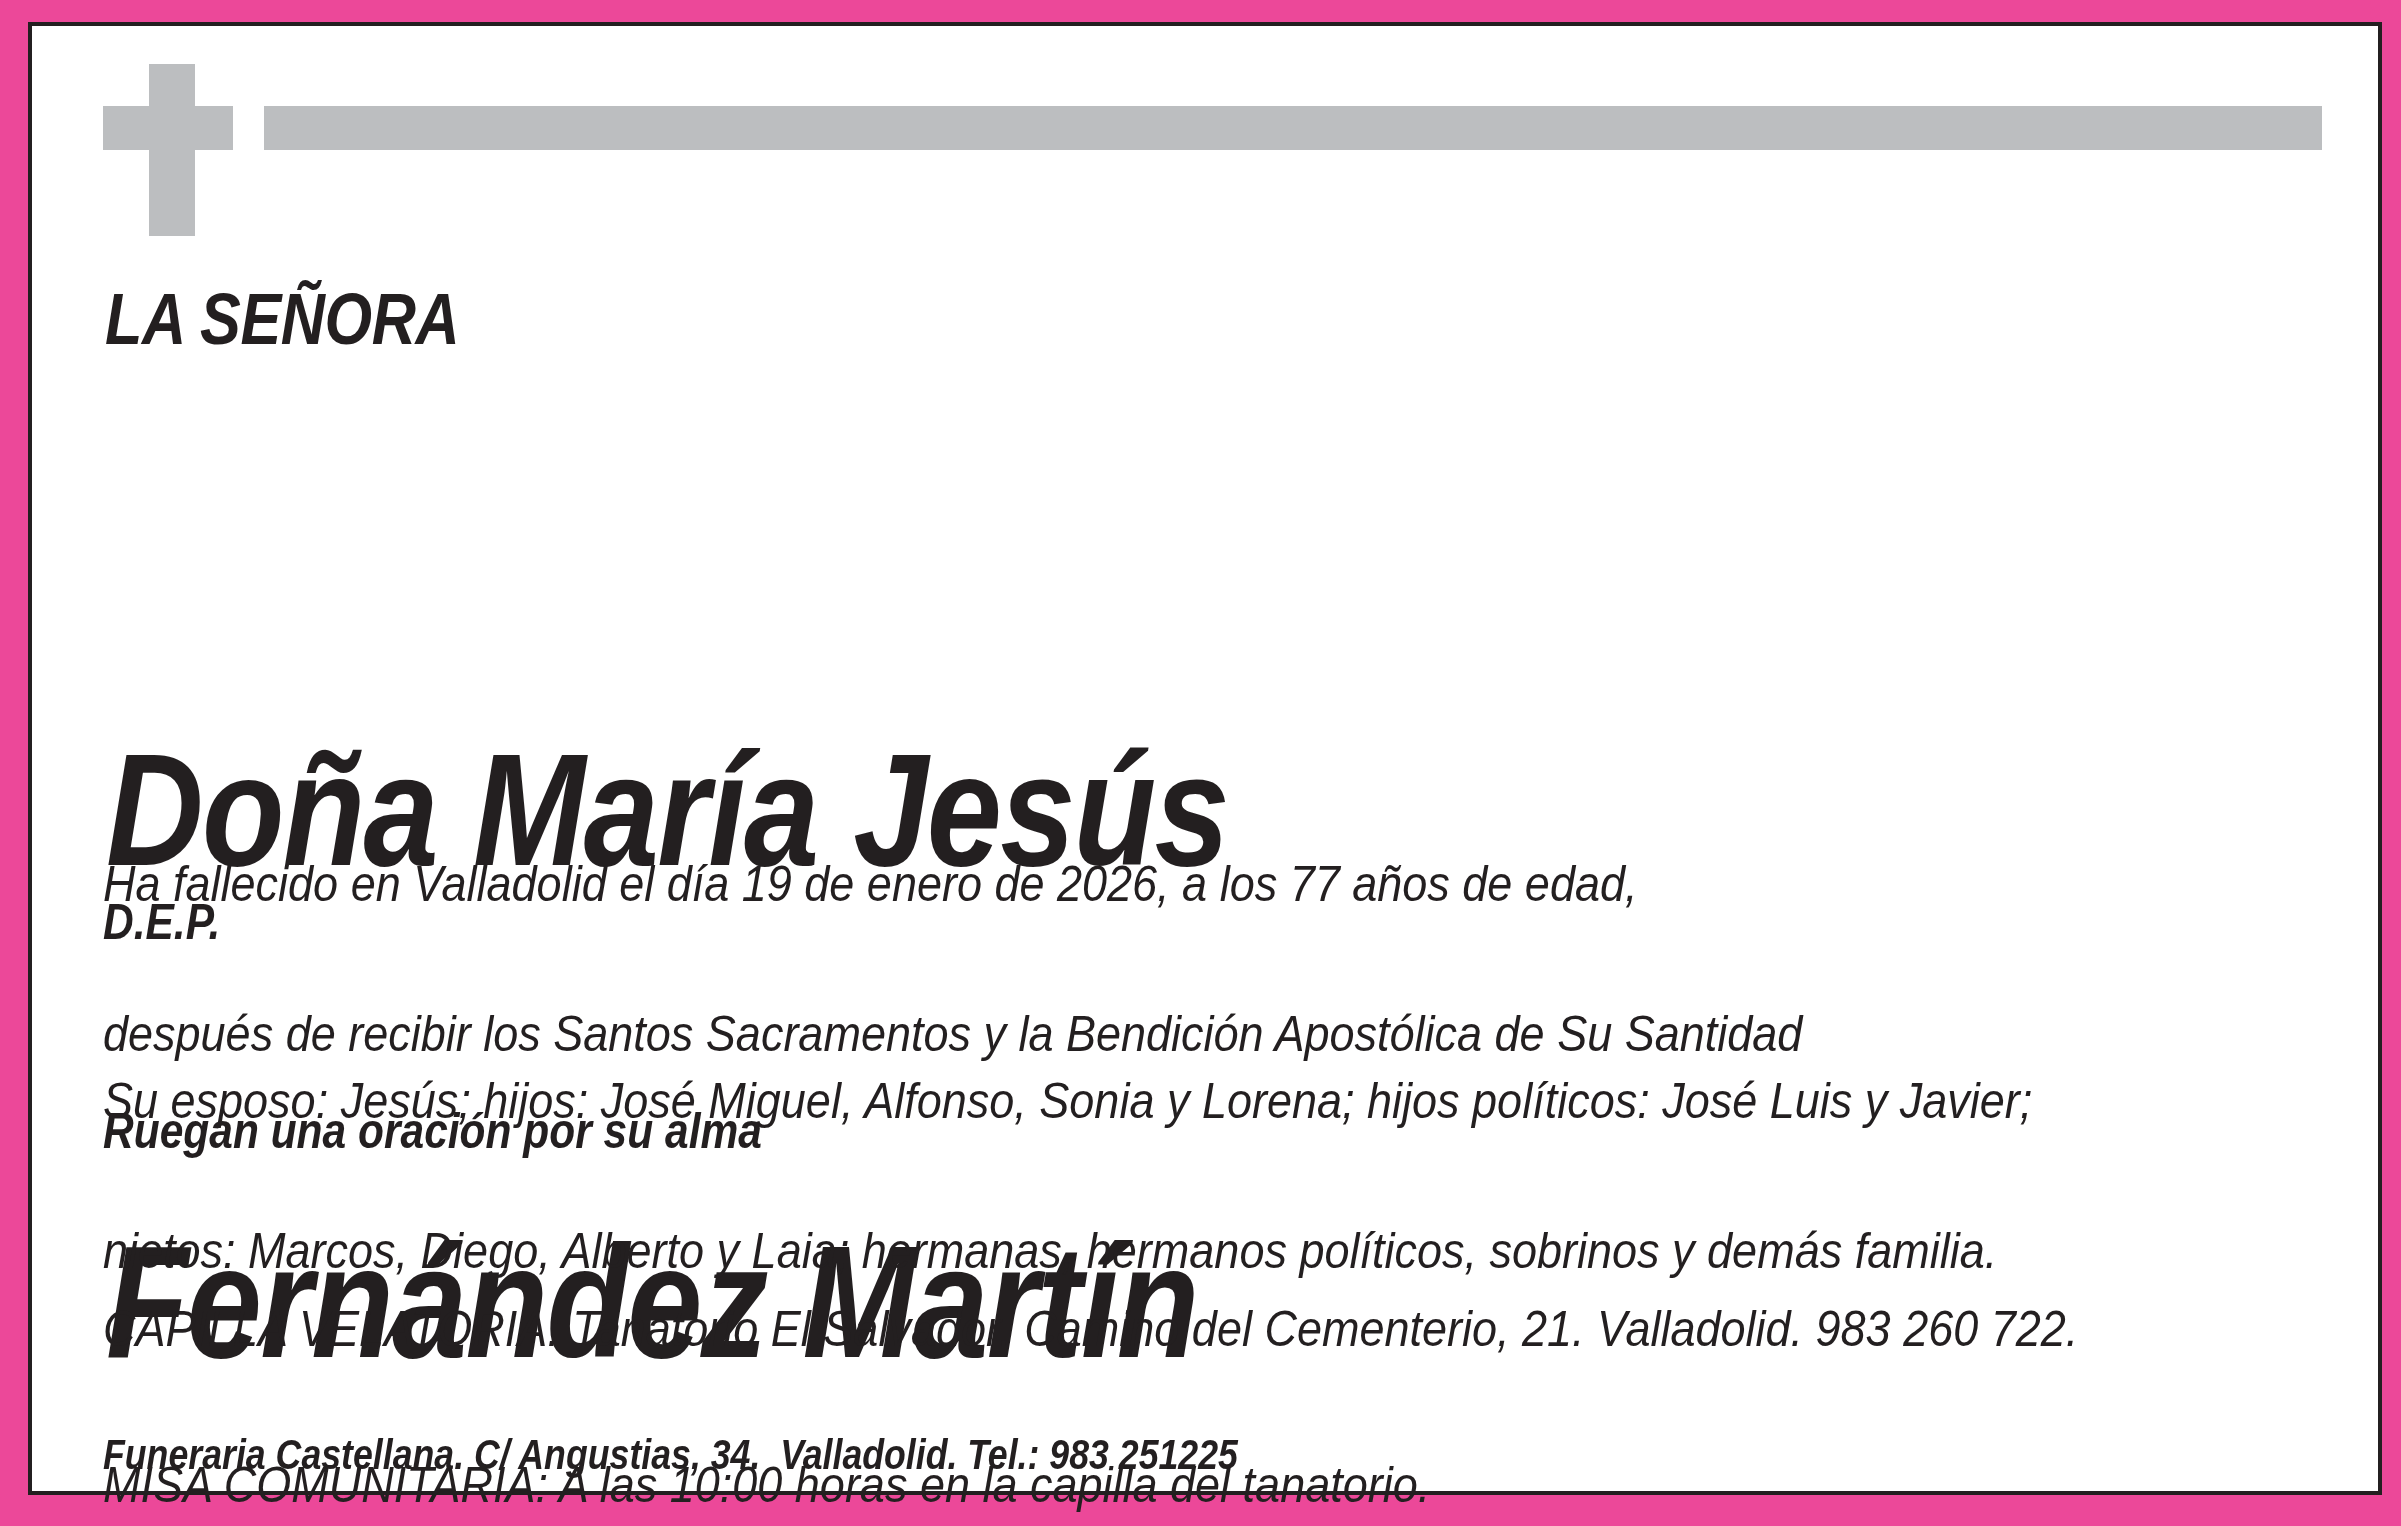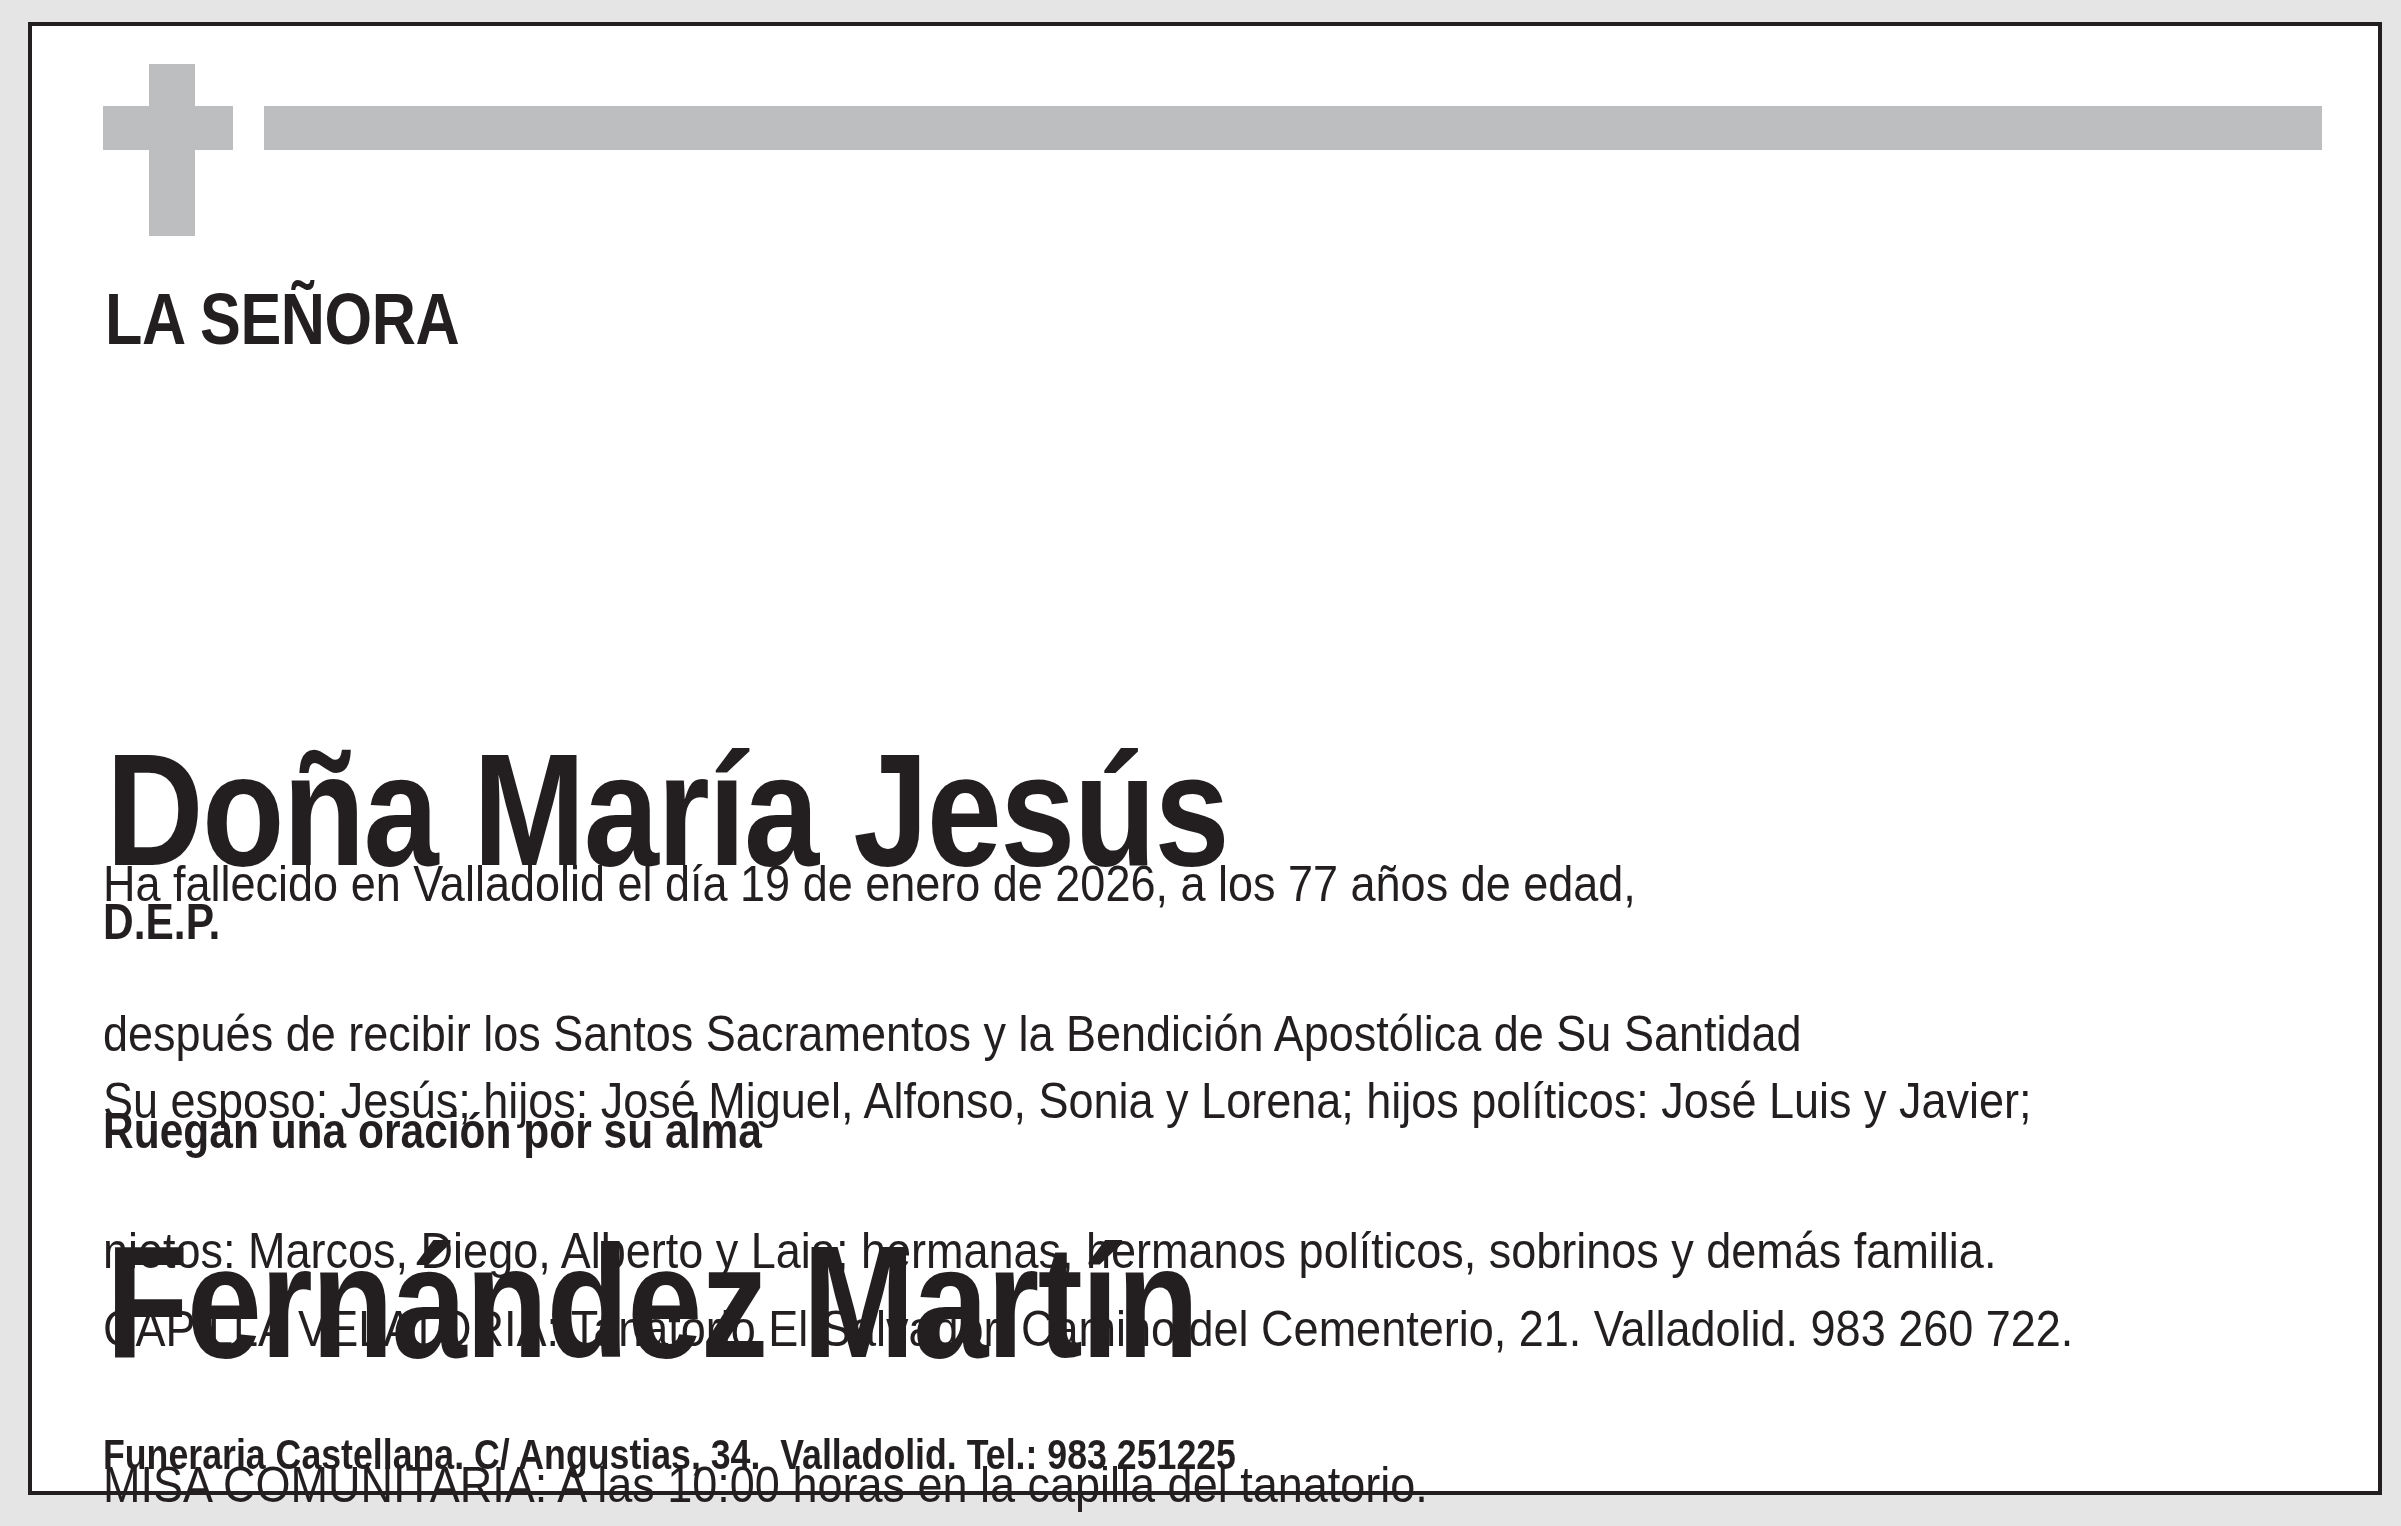--- a/index.html
+++ b/index.html
@@ -8,21 +8,22 @@
     background: #ffffff;
     width: 2401px;
     height: 1527px;
     overflow: hidden;
     font-family: "Liberation Sans", sans-serif;
   }
   .page {
     position: relative;
     width: 2401px;
     height: 1527px;
-    background: #e5e5e5;
+    background: #ec4899;
+    font-style: italic;
   }
   .frame {
     position: absolute;
     left: 28px;
     top: 22px;
     width: 2354px;
     height: 1473px;
     border: 4.5px solid #231f20;
     box-sizing: border-box;
     background: #ffffff;

